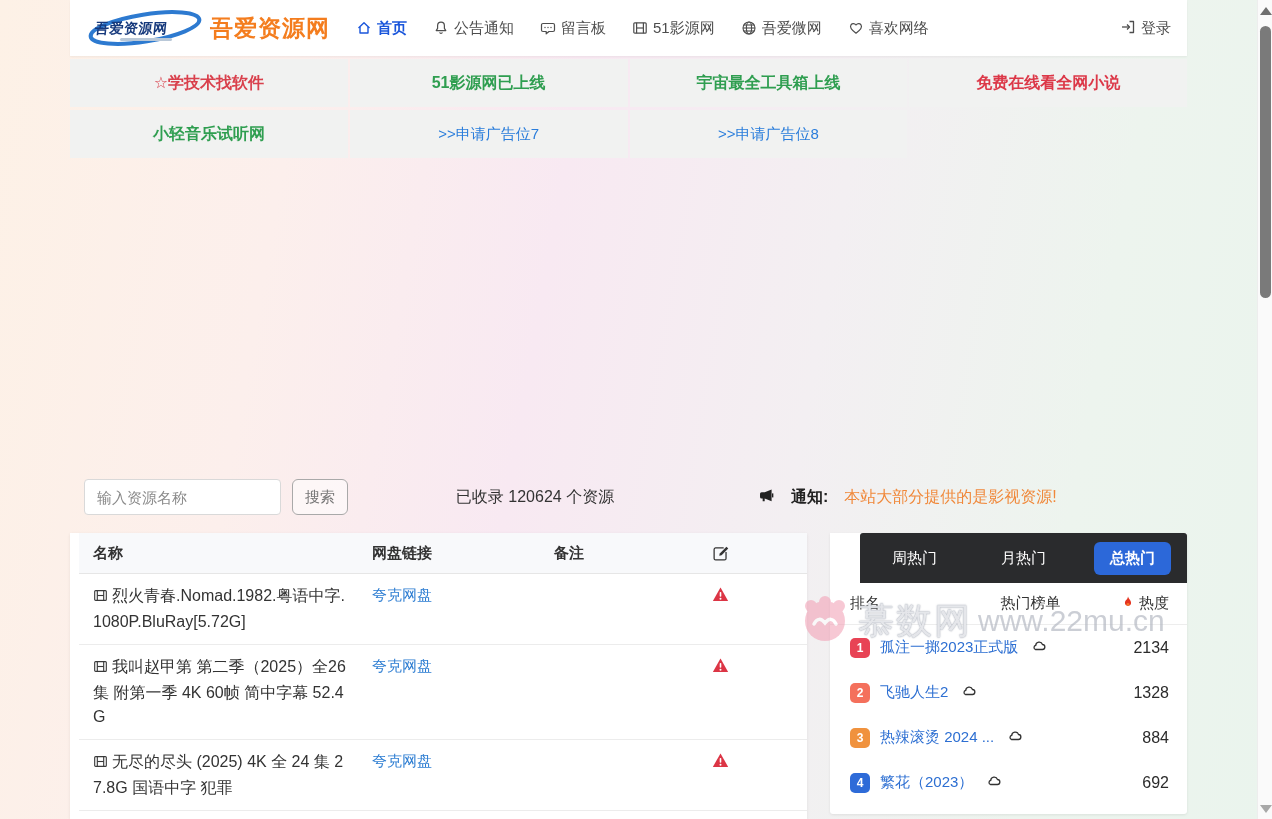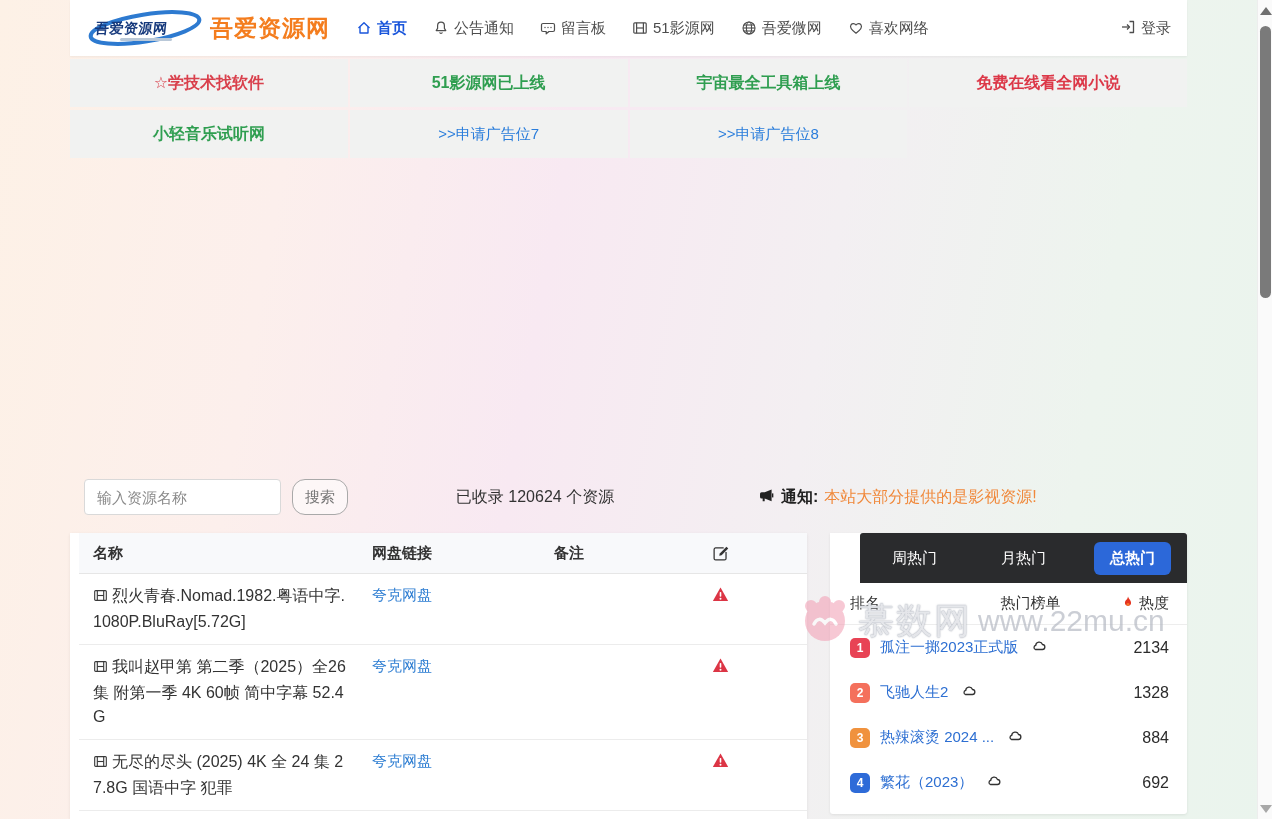--- a/index.html
+++ b/index.html
@@ -37,25 +37,25 @@
   .ad-cell.bold { font-weight:bold; }
   .ad-cell.plain { font-size:15px; }
 
   
   .search-row { left:70px; top:477px; width:1117px; height:40px; }
   .search-input { position:absolute; left:14px; top:2px; width:197px; height:36px; background:#fff;
                   border:1px solid #d9d9d9; border-radius:4px; padding:0 12px; font-size:15px; color:#333;
                   font-family:inherit; outline:none; }
   .search-input::placeholder { color:#8a8a8a; }
   .search-btn { position:absolute; left:222px; top:2px; width:56px; height:36px; background:rgba(255,255,255,.55);
-                border:1px solid #a9a9a9; border-radius:13px; font-size:15px; color:#777;
+                border:1px solid #a9a9a9; border-radius:6px; font-size:15px; color:#777;
                 font-family:inherit; cursor:pointer; }
   .stats { position:absolute; left:280px; top:0; width:370px; line-height:40px; text-align:center;
            font-size:16px; color:#333; }
-  .notice { position:absolute; left:688px; top:0; height:40px; display:flex; align-items:center; gap:6px; font-size:16px;text-align:center; }
+  .notice { position:absolute; left:688px; top:0; height:40px; display:flex; align-items:center; gap:16px; font-size:16px;text-align:center; }
   .notice-label { font-weight:bold; color:#222; }
   .notice-text { color:#f0883a; }
 
   
   .table-card { left:70px; top:533px; width:737px; height:286px; background:#fff;
                 box-shadow:0 1px 3px rgba(0,0,0,.08); overflow:hidden; }
   .t-row { display:grid; grid-template-columns:285px 140px 130px 1fr; border-bottom:1px solid #ececec;margin-left:9px; }
   .t-head { background:#f8f9fb; height:41px; border-bottom:1px solid #e6e6e6; }
   .t-head > div { display:flex; align-items:center; font-size:15px; font-weight:bold; color:#333; }
   .th-name { padding-left:14px; }

